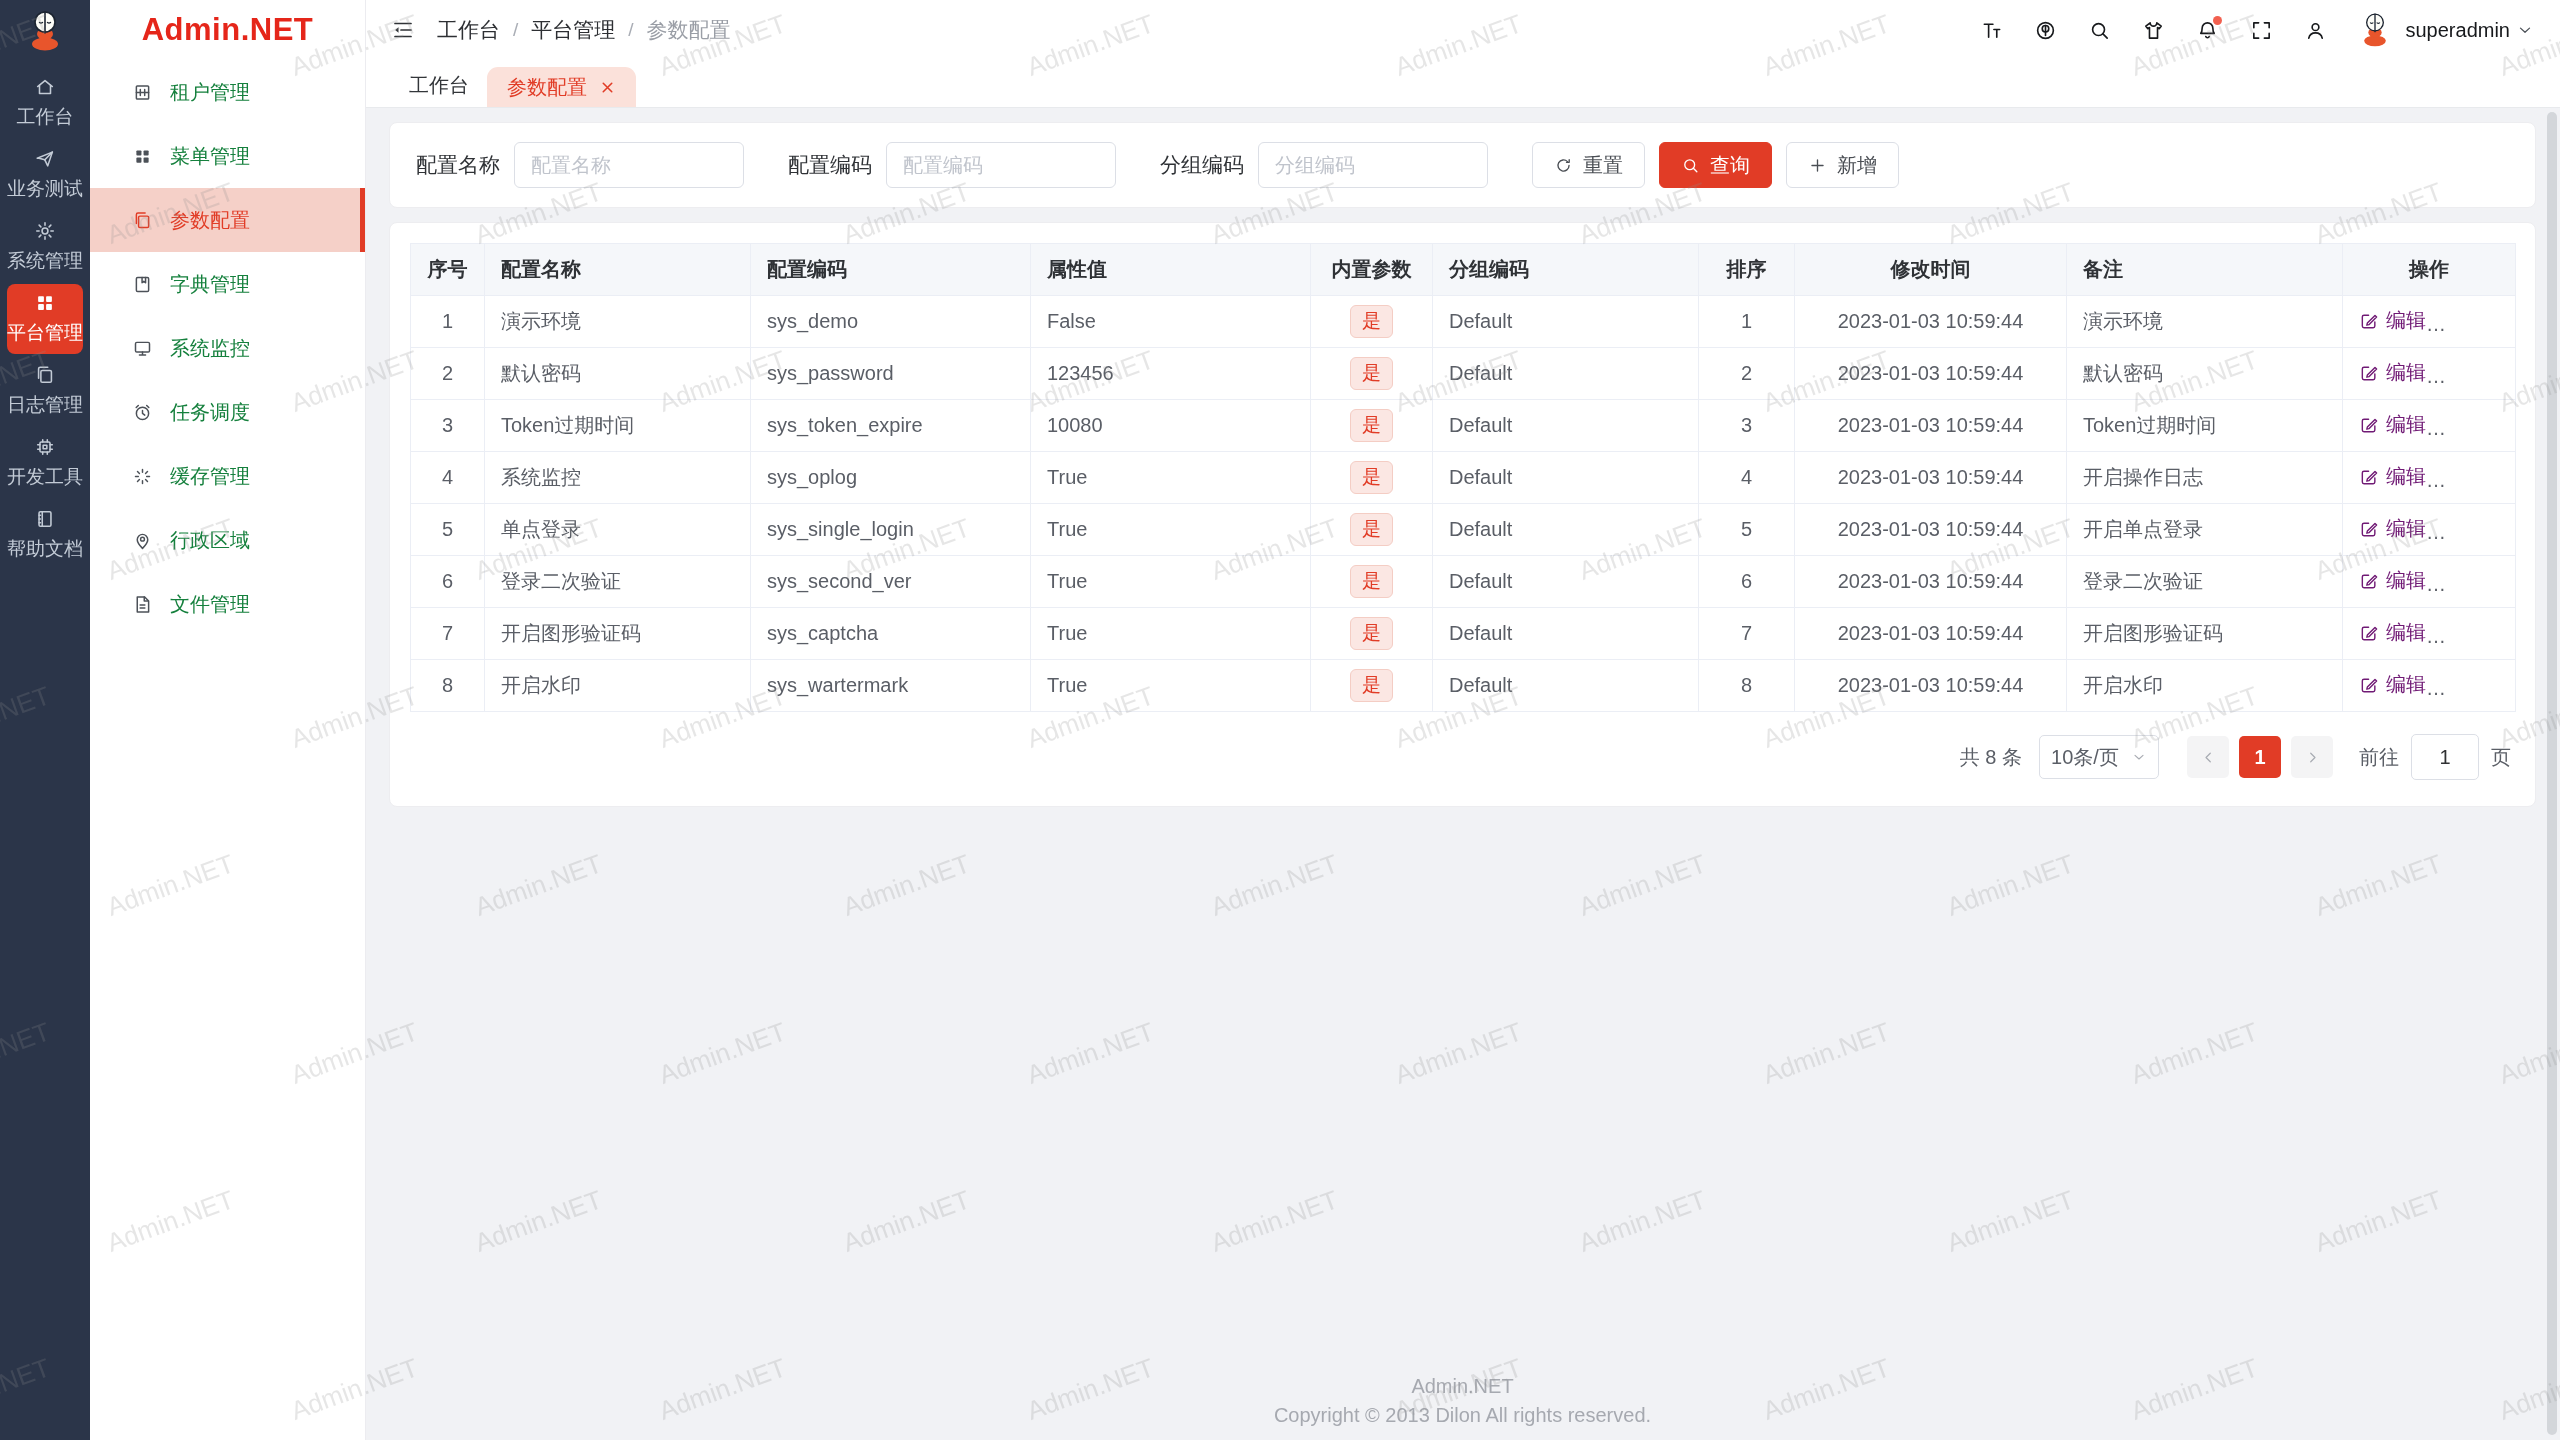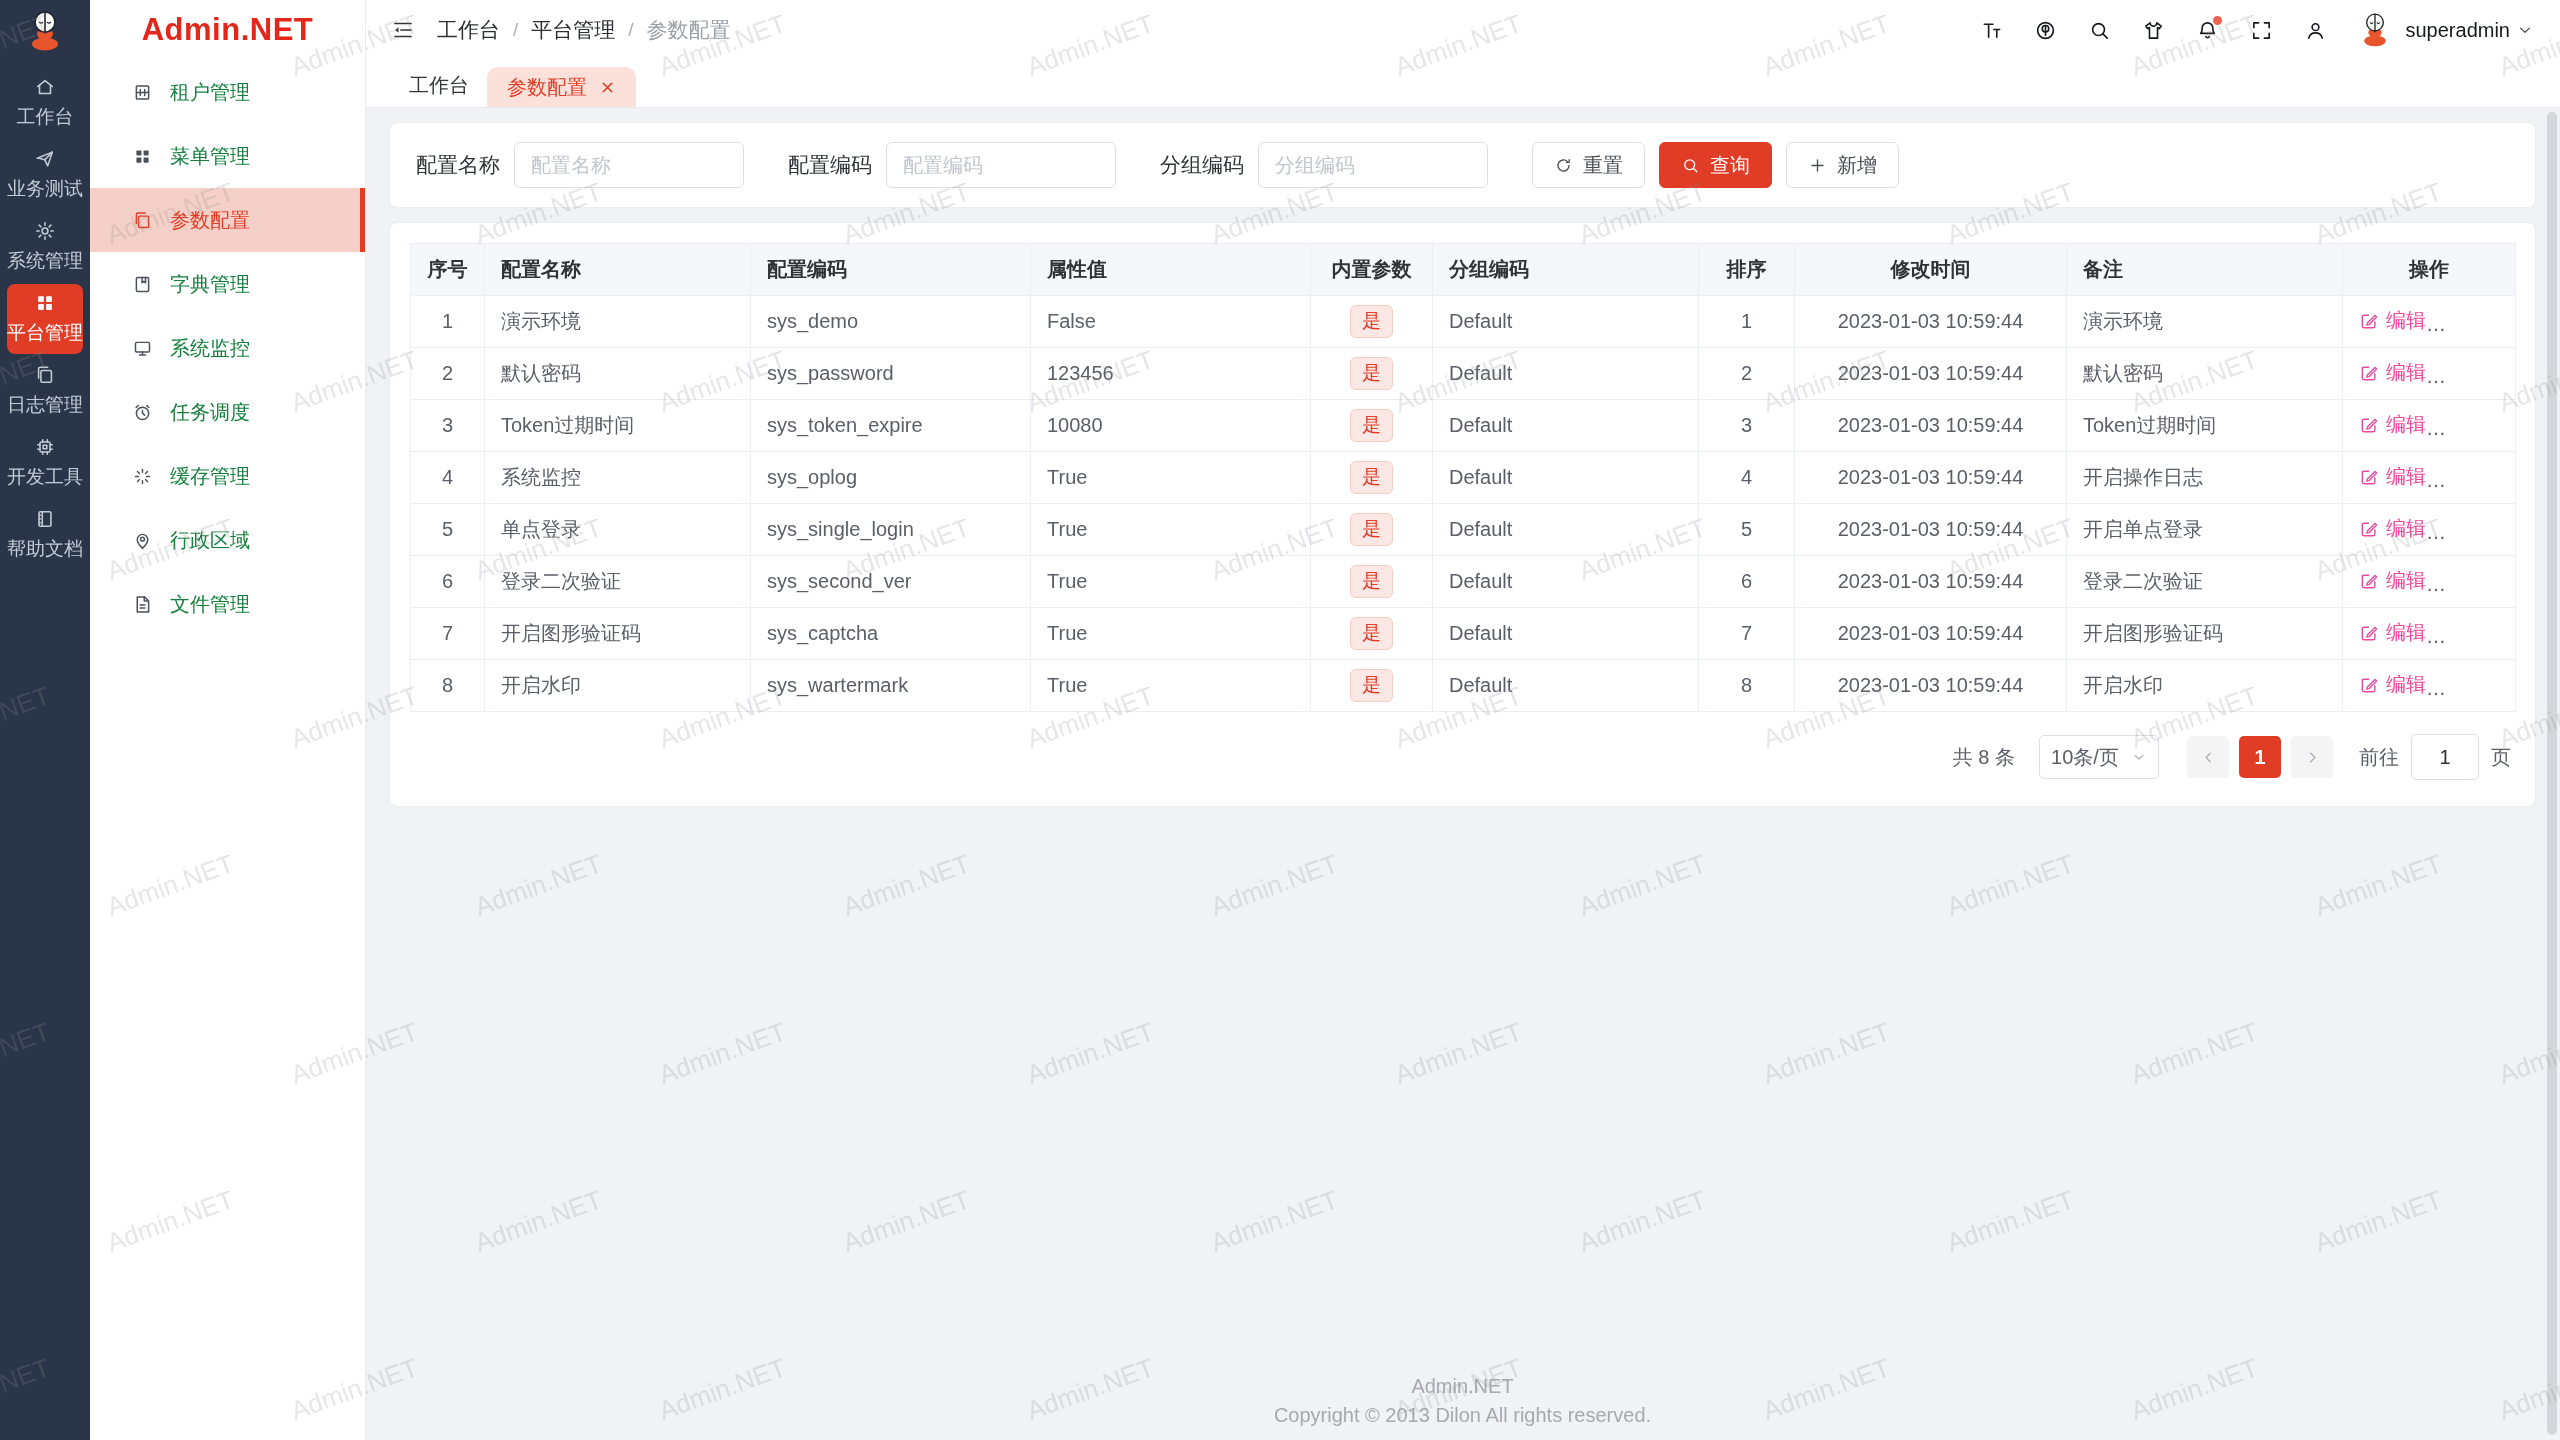--- a/index.html
+++ b/index.html
@@ -71,26 +71,26 @@
   table.tbl{border-collapse:collapse;width:100%;table-layout:fixed;}
   .tbl th,.tbl td{border:1px solid #ebeef5;height:51px;padding:0 16px;font-size:20px;overflow:hidden;
     white-space:nowrap;text-overflow:ellipsis;}
   .tbl th{background:#f5f7fa;color:#2f3236;font-weight:600;text-align:left;}
   .tbl td{color:#5a5e66;}
   .tbl .c{text-align:center;}
   .tag{display:inline-block;padding:3px 11px;font-size:19px;line-height:1.3;border-radius:6px;
     background:#fbe7e3;border:1px solid #f4cdc4;color:#e13c26;}
   .act{display:inline-flex;align-items:center;gap:7px;font-size:20px;cursor:pointer;text-decoration:none;}
   .act .ic{width:20px;height:20px;}
-  .act.edit{color:#ec4899;}
+  .act.edit{color:#701a75;}
   .act.del{color:#f2958a;margin-left:28px;}
 
   
   .pager{display:flex;align-items:center;justify-content:flex-end;padding:22px 4px 26px;font-size:20px;color:#5a5e66;}
-  .pg-total{margin-right:24px;}
+  .pg-total{margin-right:17px;}
   .pg-size{width:118px;height:42px;border:1px solid #dcdfe6;border-radius:5px;display:flex;align-items:center;
     justify-content:center;gap:12px;color:#5a5e66;cursor:pointer;margin-right:28px;background:#fff;}
   .pg-size .ic{width:16px;height:16px;color:#a8abb2;}
   .pg-btn{width:42px;height:42px;border-radius:5px;background:#f4f4f5;color:#a8abb2;display:flex;
     align-items:center;justify-content:center;cursor:pointer;}
   .pg-btn .ic{width:17px;height:17px;}
   .pg-cur{width:42px;height:42px;border-radius:5px;background:#e13c26;color:#fff;display:flex;
     align-items:center;justify-content:center;font-weight:bold;margin:0 10px;cursor:default;}
   .pg-goto{margin-left:26px;}
   .pg-input{width:62px;height:42px;border:1px solid #dcdfe6;border-radius:5px;text-align:center;

